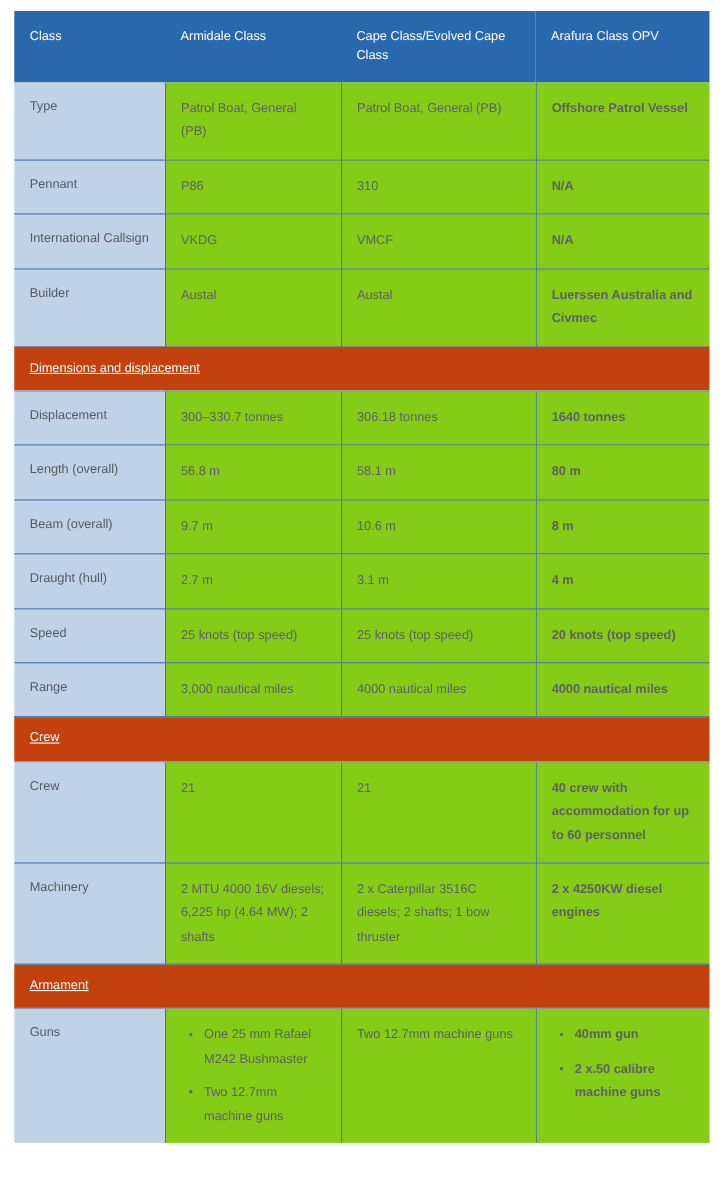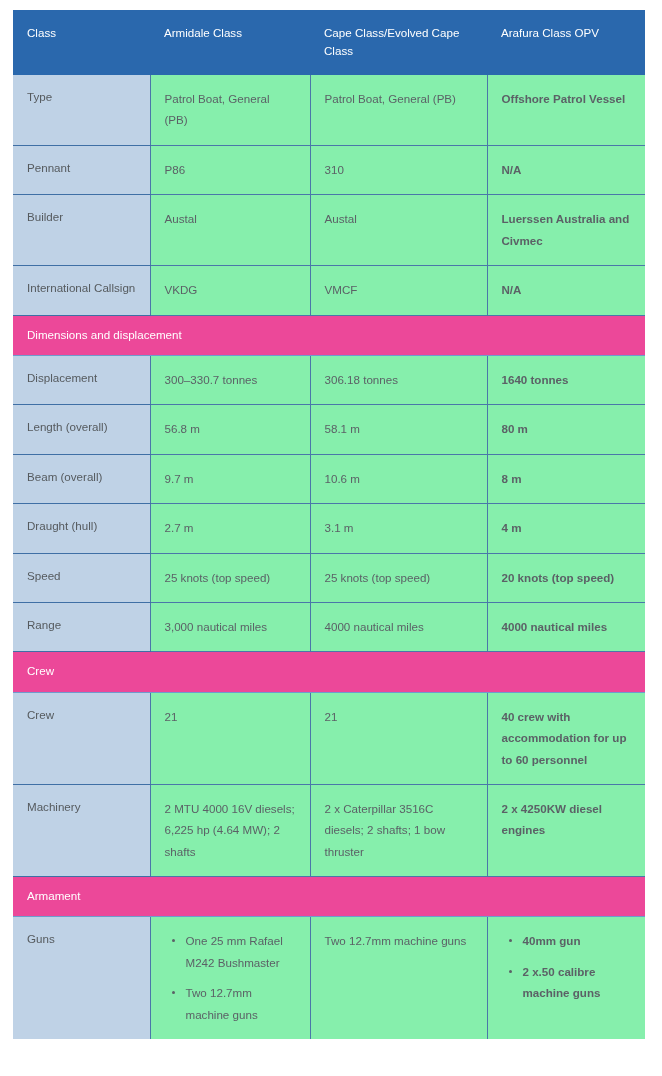--- a/index.html
+++ b/index.html
@@ -44,43 +44,44 @@
     font-weight: normal;
     text-align: left;
     vertical-align: top;
     padding: 14px 14px 15px 14px;
     line-height: 1.55;
     border: none;
   }
 
   
   tr.section td {
-    background: #ec4899;
+    background: #c2410c;
     color: #ffffff;
     padding: 11px 14px 12px 14px;
     line-height: 1.4;
     border-top: 1px solid #6f9bcd;
     border-bottom: 1px solid #6f9bcd;
+    text-decoration: underline;
   }
 
   
   tr.data th.rowlabel {
     background: #bfd2e6;
     color: #555a5e;
     font-weight: normal;
     text-align: left;
     vertical-align: top;
     padding: 13px 10px 14px 14px;
     line-height: 1.6;
     border-bottom: 1px solid #3f6fa5;
     border-right: 1px solid #4a77a9;
     margin-top: 12px;
   }
   tr.data td.val {
-    background: #86efac;
+    background: #84cc16;
     color: #5b6166;
     vertical-align: top;
     padding: 13px 14px 14px 14px;
     line-height: 1.85;
     border-bottom: 1px solid #4a77a9;
     border-right: 1px solid #4a77a9;
   }
   tr.data td.val:last-child { border-right: none; font-weight: bold; }
   tr.data th.rowlabel.nb,
   tr.data td.val.nb { border-bottom: none; }
@@ -134,30 +135,30 @@
             <td class="val">Patrol Boat, General (PB)</td>
             <td class="val">Offshore Patrol Vessel</td>
           </tr>
           <tr class="data">
             <th class="rowlabel">Pennant</th>
             <td class="val">P86</td>
             <td class="val">310</td>
             <td class="val">N/A</td>
           </tr>
           <tr class="data">
+            <th class="rowlabel">International Callsign</th>
+            <td class="val">VKDG</td>
+            <td class="val">VMCF</td>
+            <td class="val">N/A</td>
+          </tr>
+          <tr class="data">
             <th class="rowlabel">Builder</th>
             <td class="val">Austal</td>
             <td class="val">Austal</td>
             <td class="val">Luerssen Australia and Civmec</td>
-          </tr>
-          <tr class="data">
-            <th class="rowlabel">International Callsign</th>
-            <td class="val">VKDG</td>
-            <td class="val">VMCF</td>
-            <td class="val">N/A</td>
           </tr>
           <tr class="section">
             <td colspan="4">Dimensions and displacement</td>
           </tr>
           <tr class="data">
             <th class="rowlabel">Displacement</th>
             <td class="val">300–330.7 tonnes</td>
             <td class="val">306.18 tonnes</td>
             <td class="val">1640 tonnes</td>
           </tr>

